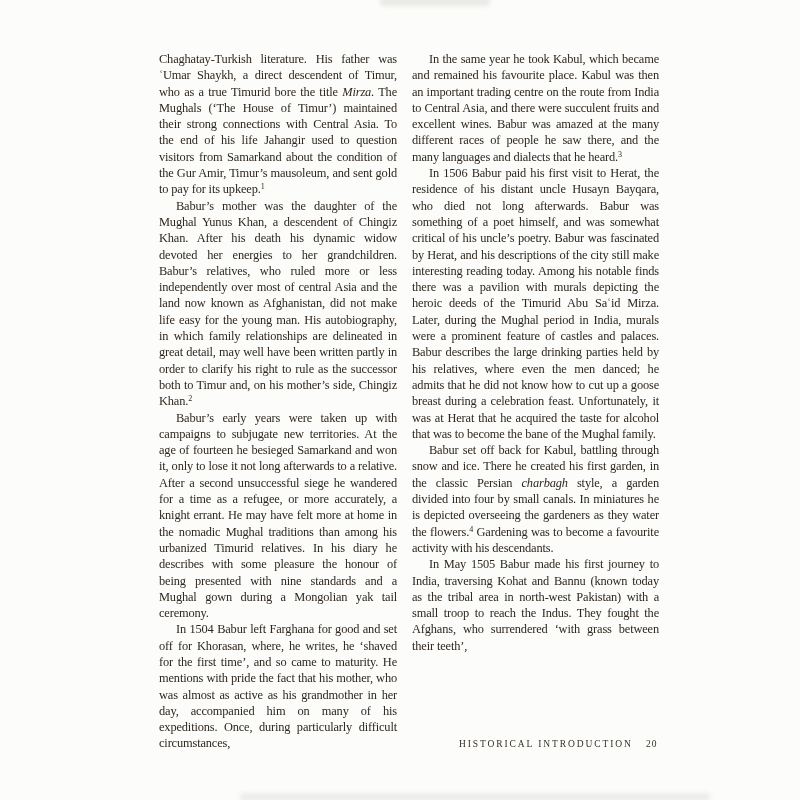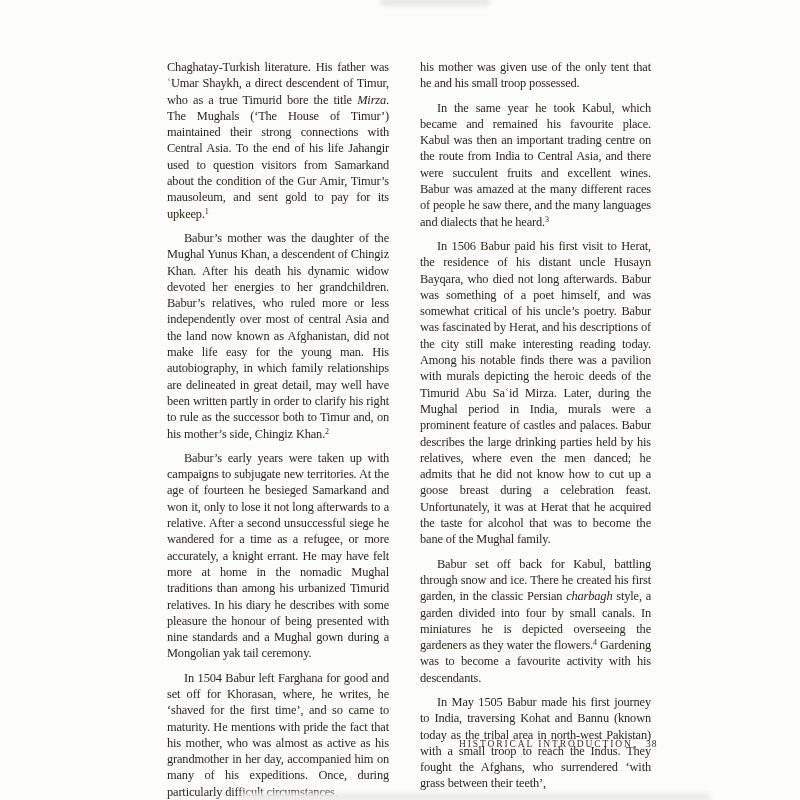--- a/index.html
+++ b/index.html
@@ -20,21 +20,21 @@
     position: absolute;
     top: 51px;
     font-size: 12.4px;
     line-height: 16.3px;
     text-align: justify;
     letter-spacing: -0.15px;
   }
   .col-left  { left: 159px; width: 238px; }
   .col-right { left: 412px; width: 247px; }
   .para {
-    margin: 8px;
+    margin: 0;
     padding: 0;
   }
   .para.indent { text-indent: 17px; }
   .para i { font-style: italic; }
   .para sup {
     font-size: 8px;
     line-height: 0;
     vertical-align: 4px;
     letter-spacing: 0;
   }
@@ -69,27 +69,26 @@
 
 <div class="page">
   <div class="column col-left">
       <p class="para"><span>Chaghatay-Turkish literature. His father was ʿUmar Shaykh, a direct descendent of Timur, who as a true Timurid bore the title </span><i>Mirza</i><span>. The Mughals (‘The House of Timur’) maintained their strong connections with Central Asia. To the end of his life Jahangir used to question visitors from Samarkand about the condition of the Gur Amir, Timur’s mausoleum, and sent gold to pay for its upkeep.</span><sup>1</sup></p>
       <p class="para indent"><span>Babur’s mother was the daughter of the Mughal Yunus Khan, a descendent of Chingiz Khan. After his death his dynamic widow devoted her energies to her grandchildren. Babur’s relatives, who ruled more or less independently over most of central Asia and the land now known as Afghanistan, did not make life easy for the young man. His autobiography, in which family relationships are delineated in great detail, may well have been written partly in order to clarify his right to rule as the successor both to Timur and, on his mother’s side, Chingiz Khan.</span><sup>2</sup></p>
       <p class="para indent"><span>Babur’s early years were taken up with campaigns to subjugate new territories. At the age of fourteen he besieged Samarkand and won it, only to lose it not long afterwards to a relative. After a second unsuccessful siege he wandered for a time as a refugee, or more accurately, a knight errant. He may have felt more at home in the nomadic Mughal traditions than among his urbanized Timurid relatives. In his diary he describes with some pleasure the honour of being presented with nine standards and a Mughal gown during a Mongolian yak tail ceremony.</span></p>
       <p class="para indent"><span>In 1504 Babur left Farghana for good and set off for Khorasan, where, he writes, he ‘shaved for the first time’, and so came to maturity. He mentions with pride the fact that his mother, who was almost as active as his grandmother in her day, accompanied him on many of his expeditions. Once, during particularly difficult circumstances,</span></p>
     </div>
 
   <div class="column col-right">
-      <p class="para"><span>his mother was given use of the only tent that he and his small troop possessed.</span></p>
       <p class="para indent"><span>In the same year he took Kabul, which became and remained his favourite place. Kabul was then an important trading centre on the route from India to Central Asia, and there were succulent fruits and excellent wines. Babur was amazed at the many different races of people he saw there, and the many languages and dialects that he heard.</span><sup>3</sup></p>
       <p class="para indent"><span>In 1506 Babur paid his first visit to Herat, the residence of his distant uncle Husayn Bayqara, who died not long afterwards. Babur was something of a poet himself, and was somewhat critical of his uncle’s poetry. Babur was fascinated by Herat, and his descriptions of the city still make interesting reading today. Among his notable finds there was a pavilion with murals depicting the heroic deeds of the Timurid Abu Saʿid Mirza. Later, during the Mughal period in India, murals were a prominent feature of castles and palaces. Babur describes the large drinking parties held by his relatives, where even the men danced; he admits that he did not know how to cut up a goose breast during a celebration feast. Unfortunately, it was at Herat that he acquired the taste for alcohol that was to become the bane of the Mughal family.</span></p>
       <p class="para indent"><span>Babur set off back for Kabul, battling through snow and ice. There he created his first garden, in the classic Persian </span><i>charbagh</i><span> style, a garden divided into four by small canals. In miniatures he is depicted overseeing the gardeners as they water the flowers.</span><sup>4</sup><span> Gardening was to become a favourite activity with his descendants.</span></p>
       <p class="para indent"><span>In May 1505 Babur made his first journey to India, traversing Kohat and Bannu (known today as the tribal area in north-west Pakistan) with a small troop to reach the Indus. They fought the Afghans, who surrendered ‘with grass between their teeth’,</span></p>
     </div>
 
   <div class="footer">
     <span>HISTORICAL INTRODUCTION</span>
-    <span class="pagenum">38</span>
+    <span class="pagenum">20</span>
   </div>
 
   <div class="bleed bleed-top"></div>
   <div class="bleed bleed-bottom"></div>
 </div>
 
 </body></html>

